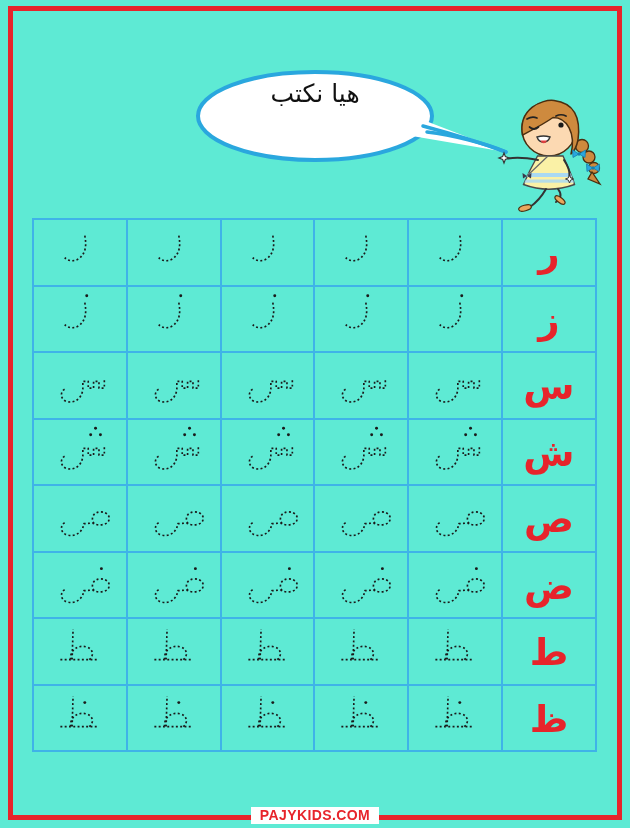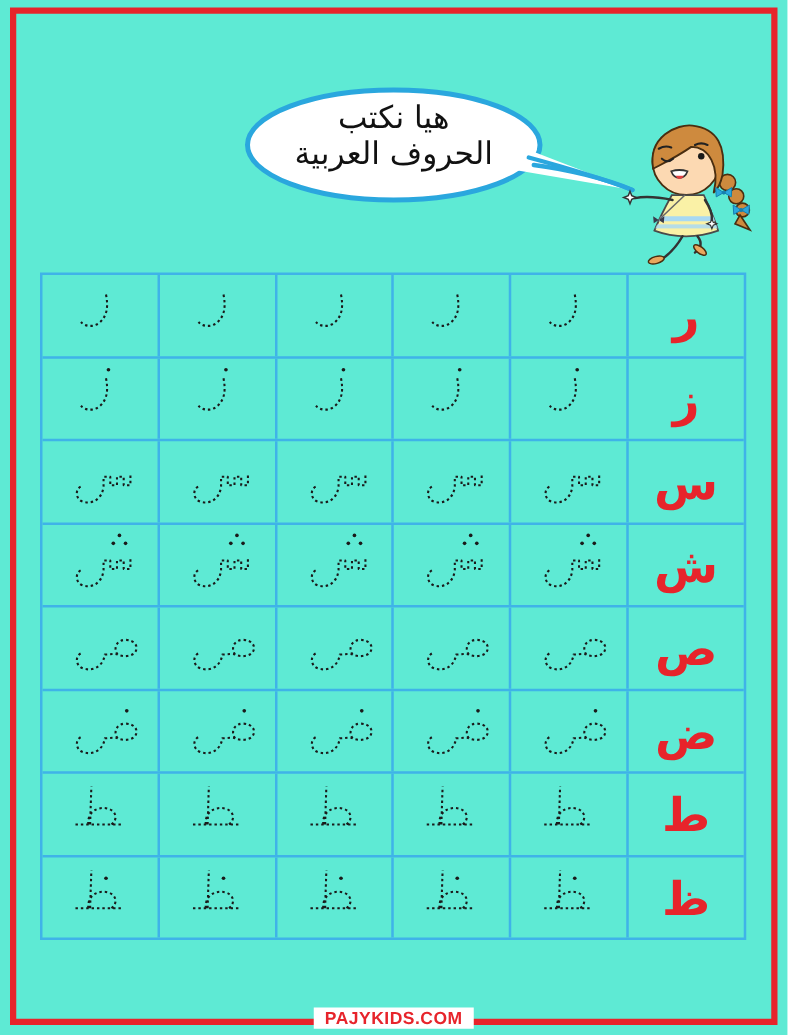--- a/index.html
+++ b/index.html
@@ -58,21 +58,20 @@
   <div class="frame"></div>
 
   <svg class="bubble-svg" viewBox="0 0 330 108">
     <ellipse cx="125" cy="50" rx="117" ry="44" fill="#fff" stroke="#2AA7DE" stroke-width="4"></ellipse>
     <path d="M228 52 L316 86 L222 70 Z" fill="#fff" stroke="none"></path>
     <path d="M233 60 C270 70 300 80 316 86" fill="none" stroke="#2AA7DE" stroke-width="3.5" stroke-linecap="round"></path>
     <path d="M316 86 C295 77 262 69 237 66" fill="none" stroke="#2AA7DE" stroke-width="3.5" stroke-linecap="round"></path>
   </svg>
   <div class="bubble-text">
     <div>هيا نكتب</div>
-    <div>الحروف العربية</div>
   </div>
 
   <svg class="girl-svg" viewBox="0 0 126 122">
 
     <g stroke="#4A2E10" stroke-width="1.3" fill="#CE8A3E">
       <circle cx="90" cy="50" r="6.5"></circle>
         <circle cx="97" cy="61" r="6"></circle>
         <circle cx="102" cy="72" r="5.5"></circle>
       <path d="M100 76 L108 88 L96 83 Z"></path>
     </g>

